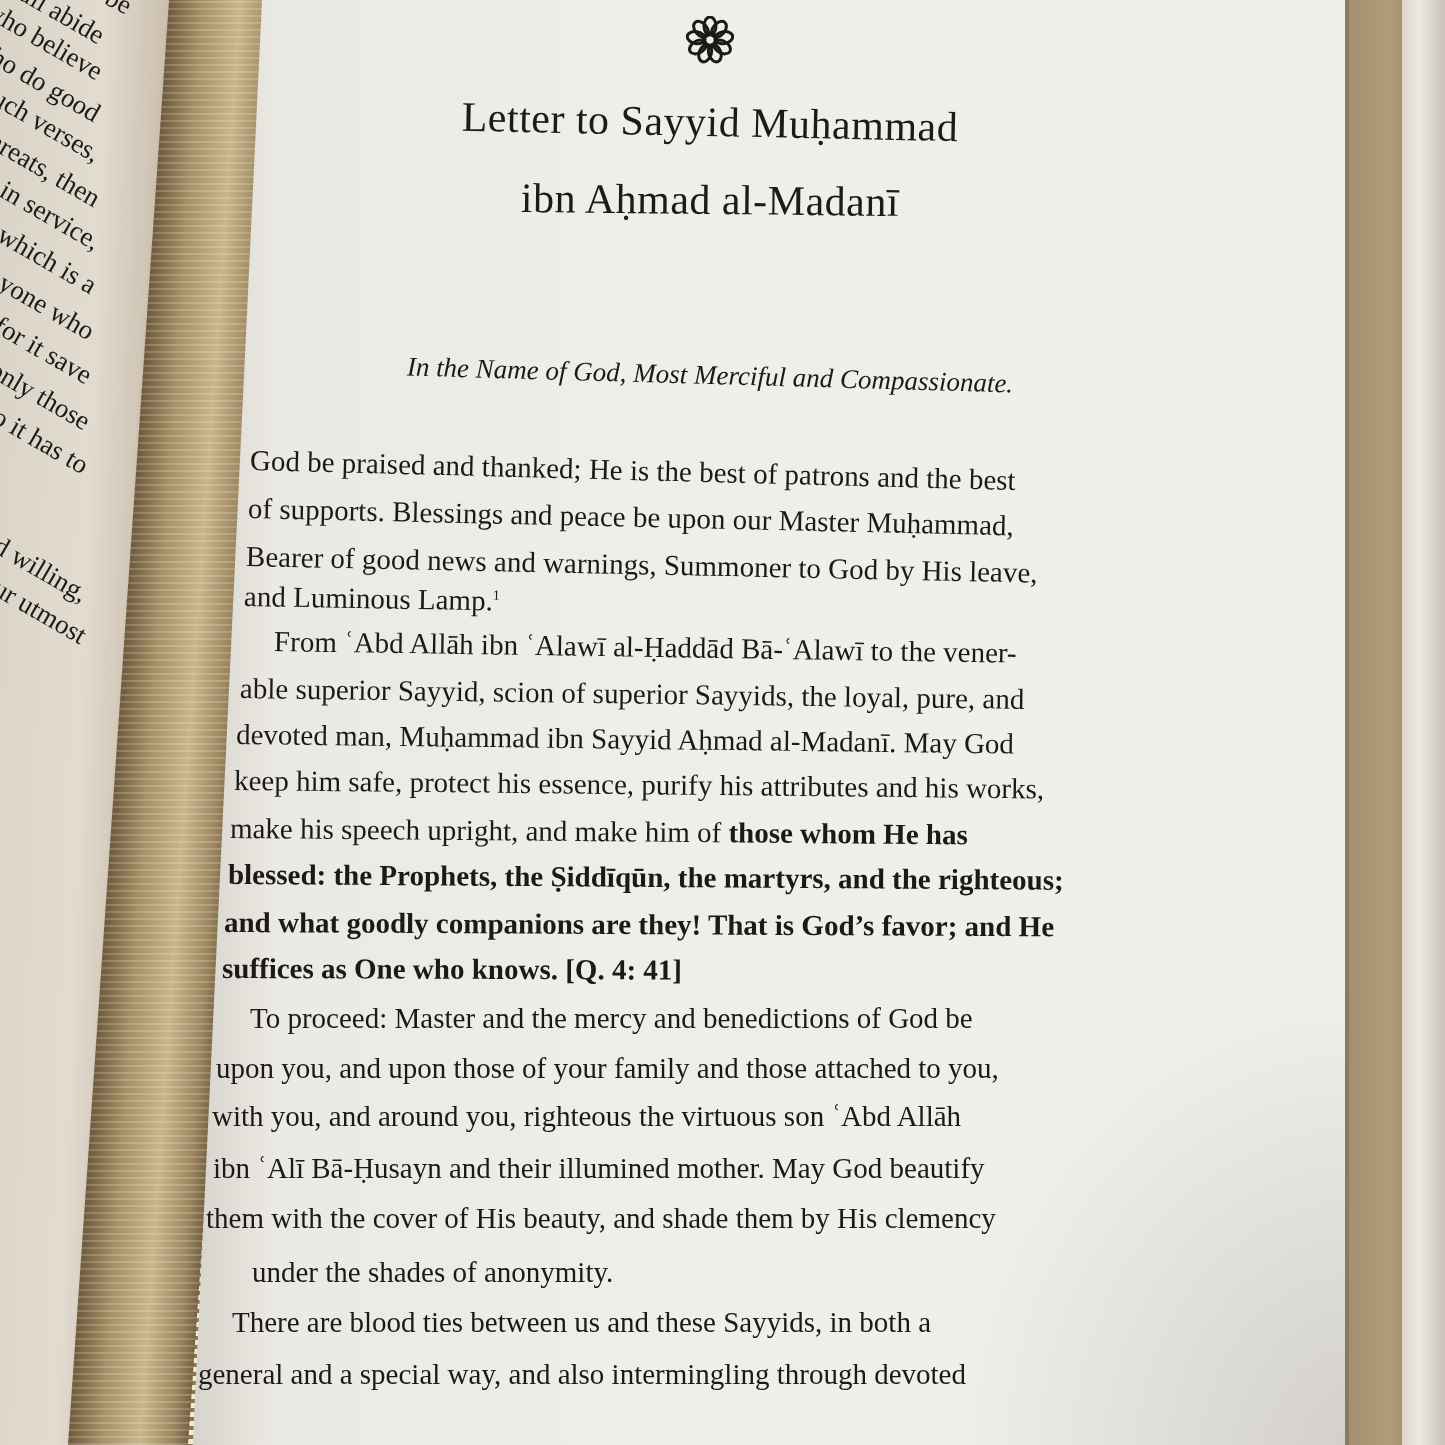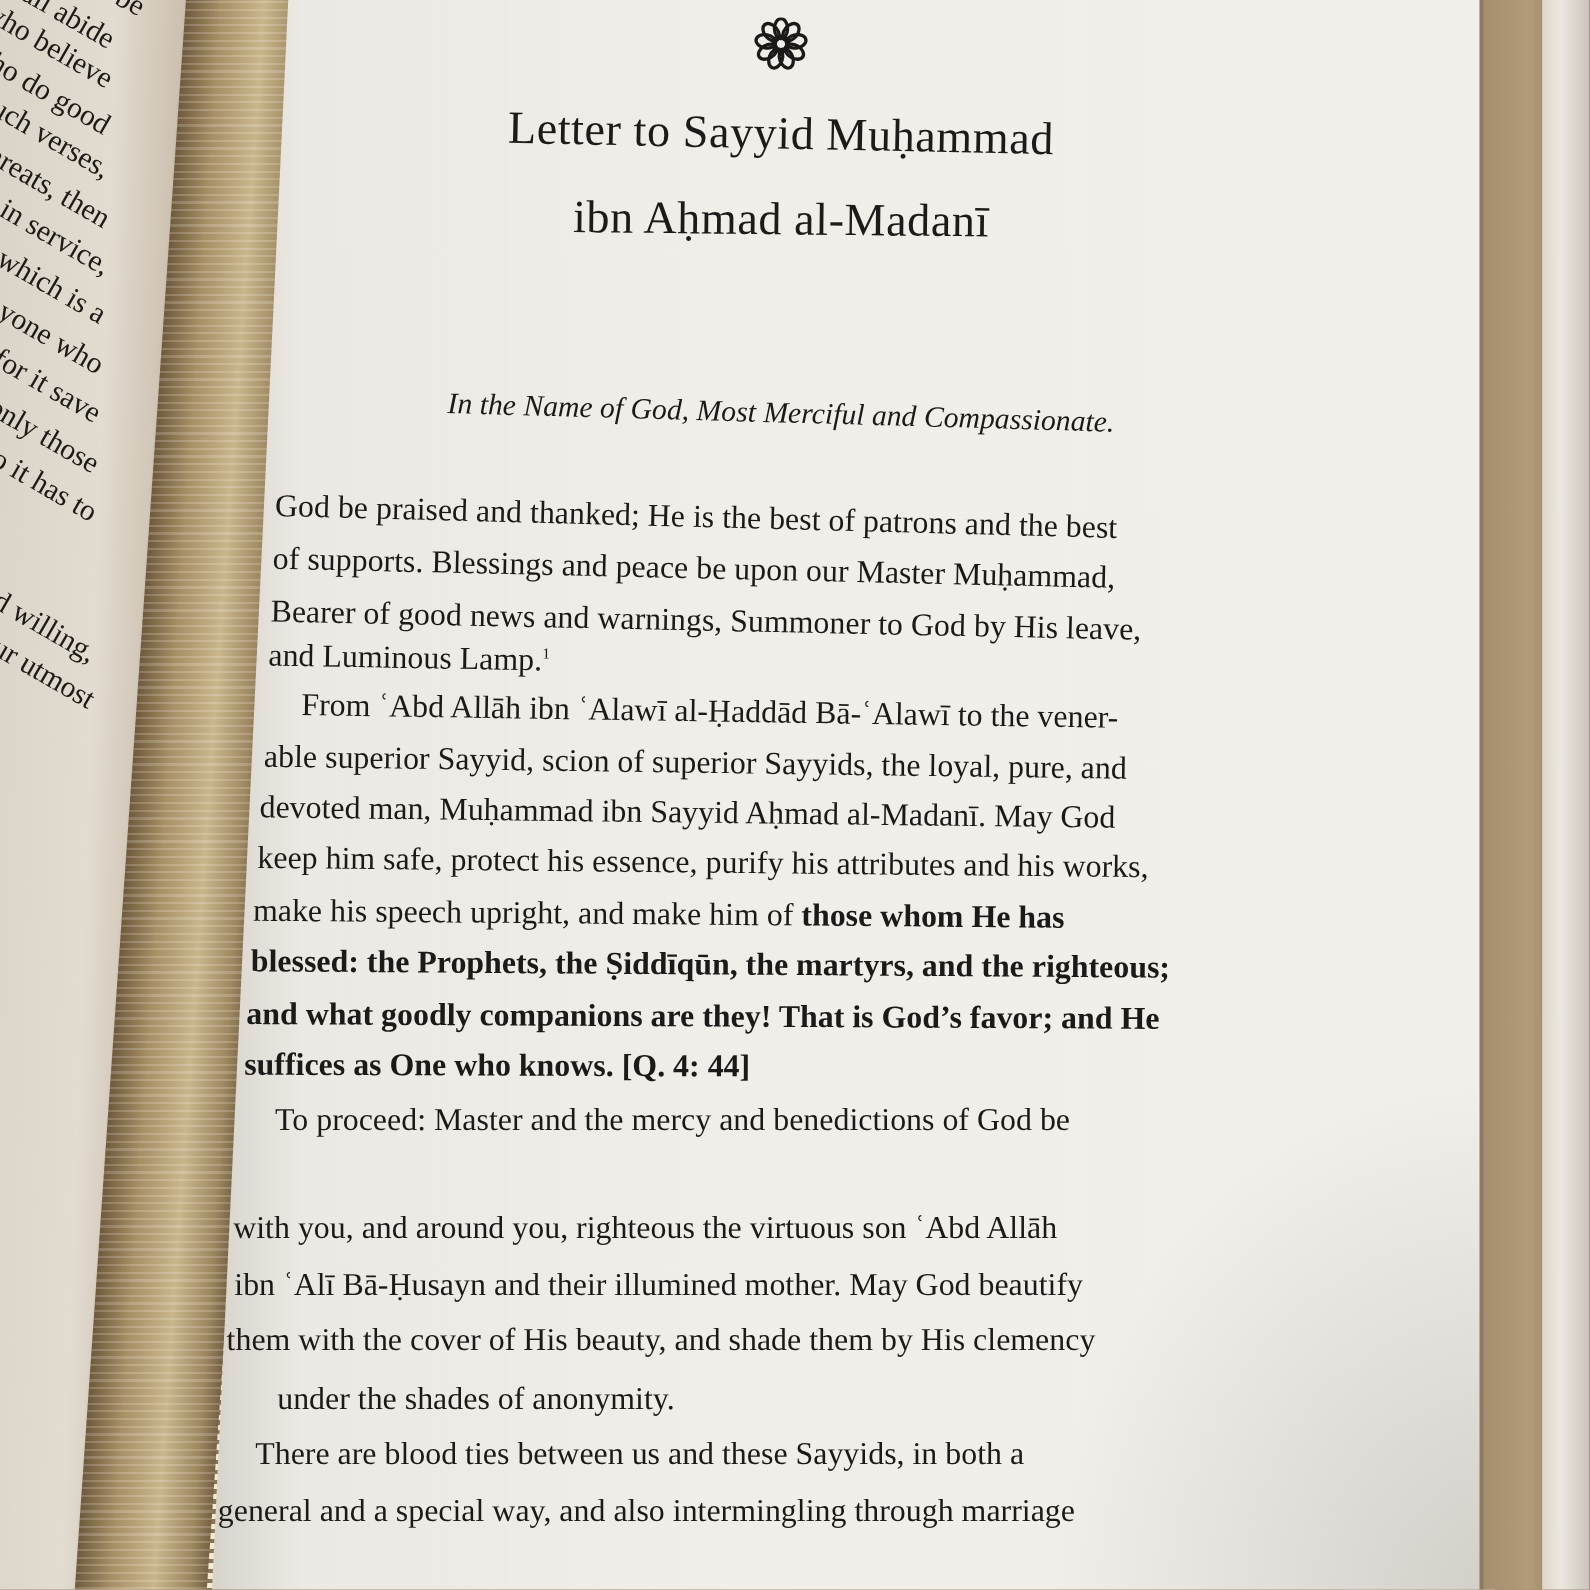--- a/index.html
+++ b/index.html
@@ -157,25 +157,26 @@
     <div class="line" style="left:240px;top:672px;transform:rotate(0.8deg);">able superior Sayyid, scion of superior Sayyids, the loyal, pure, and</div>
     <div class="line" style="left:236px;top:718px;transform:rotate(0.7deg);">devoted man, Muḥammad ibn Sayyid Aḥmad al-Madanī. May God</div>
     <div class="line" style="left:234px;top:764px;transform:rotate(0.6deg);">keep him safe, protect his essence, purify his attributes and his works,</div>
     <div class="line" style="left:230px;top:812px;transform:rotate(0.5deg);">
       <span>make his speech upright, and make him of </span><span class="bold">those whom He has</span>
     </div>
     <div class="line bold" style="left:228px;top:858px;transform:rotate(0.4deg);">blessed: the Prophets, the Ṣiddīqūn, the martyrs, and the righteous;</div>
     <div class="line bold" style="left:224px;top:906px;transform:rotate(0.3deg);">and what goodly companions are they! That is God’s favor; and He</div>
     <div class="line" style="left:222px;top:952px;transform:rotate(0.2deg);">
       <span class="bold">suffices as One who knows.</span>
-      <span class="bold"><span>[Q. 4: 44]</span></span>
+      <span class="bold"><span>[Q. 4: 41]</span></span>
     </div>
 
     <div class="line" style="left:250px;top:1002px;transform:rotate(0deg);">To proceed: Master and the mercy and benedictions of God be</div>
+    <div class="line" style="left:216px;top:1052px;">upon you, and upon those of your family and those attached to you,</div>
     <div class="line" style="left:212px;top:1100px;">with you, and around you, righteous the virtuous son ʿAbd Allāh</div>
     <div class="line" style="left:213px;top:1152px;">ibn ʿAlī Bā-Ḥusayn and their illumined mother. May God beautify</div>
     <div class="line" style="left:206px;top:1202px;">them with the cover of His beauty, and shade them by His clemency</div>
     <div class="line" style="left:204px;top:1256px;margin-left:48px;">under the shades of anonymity.</div>
 
     <div class="line" style="left:232px;top:1306px;">There are blood ties between us and these Sayyids, in both a</div>
-    <div class="line" style="left:198px;top:1358px;">general and a special way, and also intermingling through marriage</div>
+    <div class="line" style="left:198px;top:1358px;">general and a special way, and also intermingling through devoted</div>
   </div>
 </div>
 
 </body></html>

